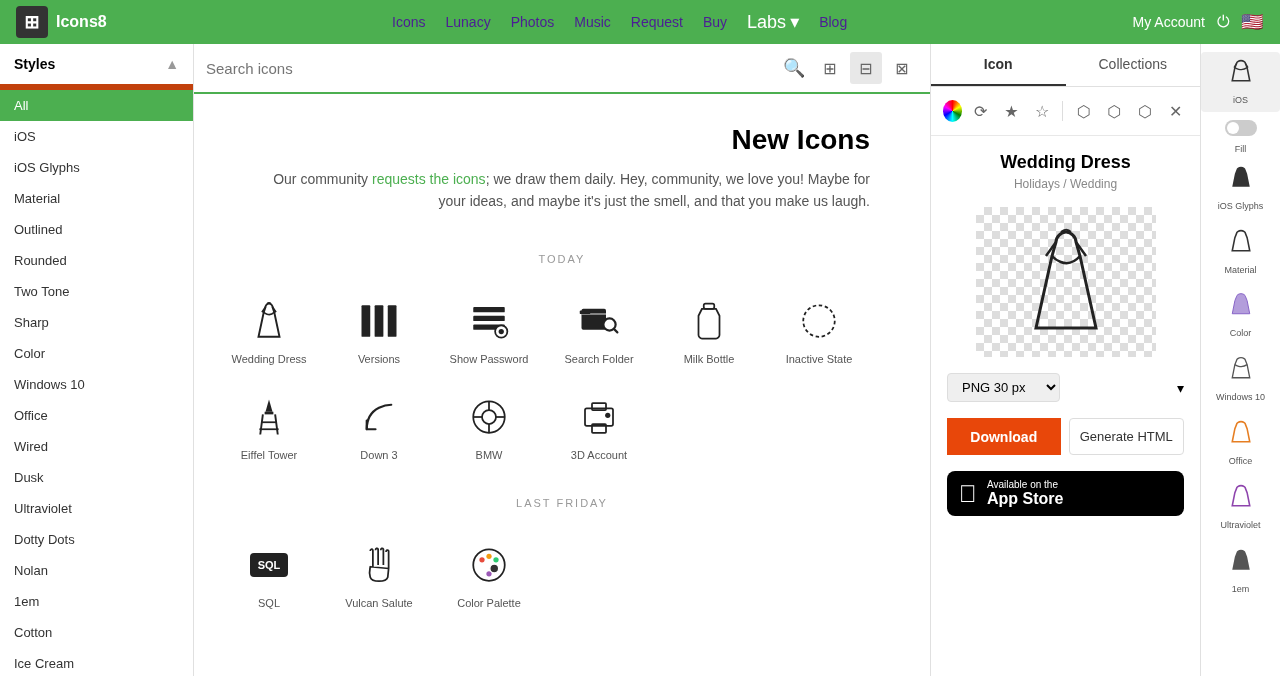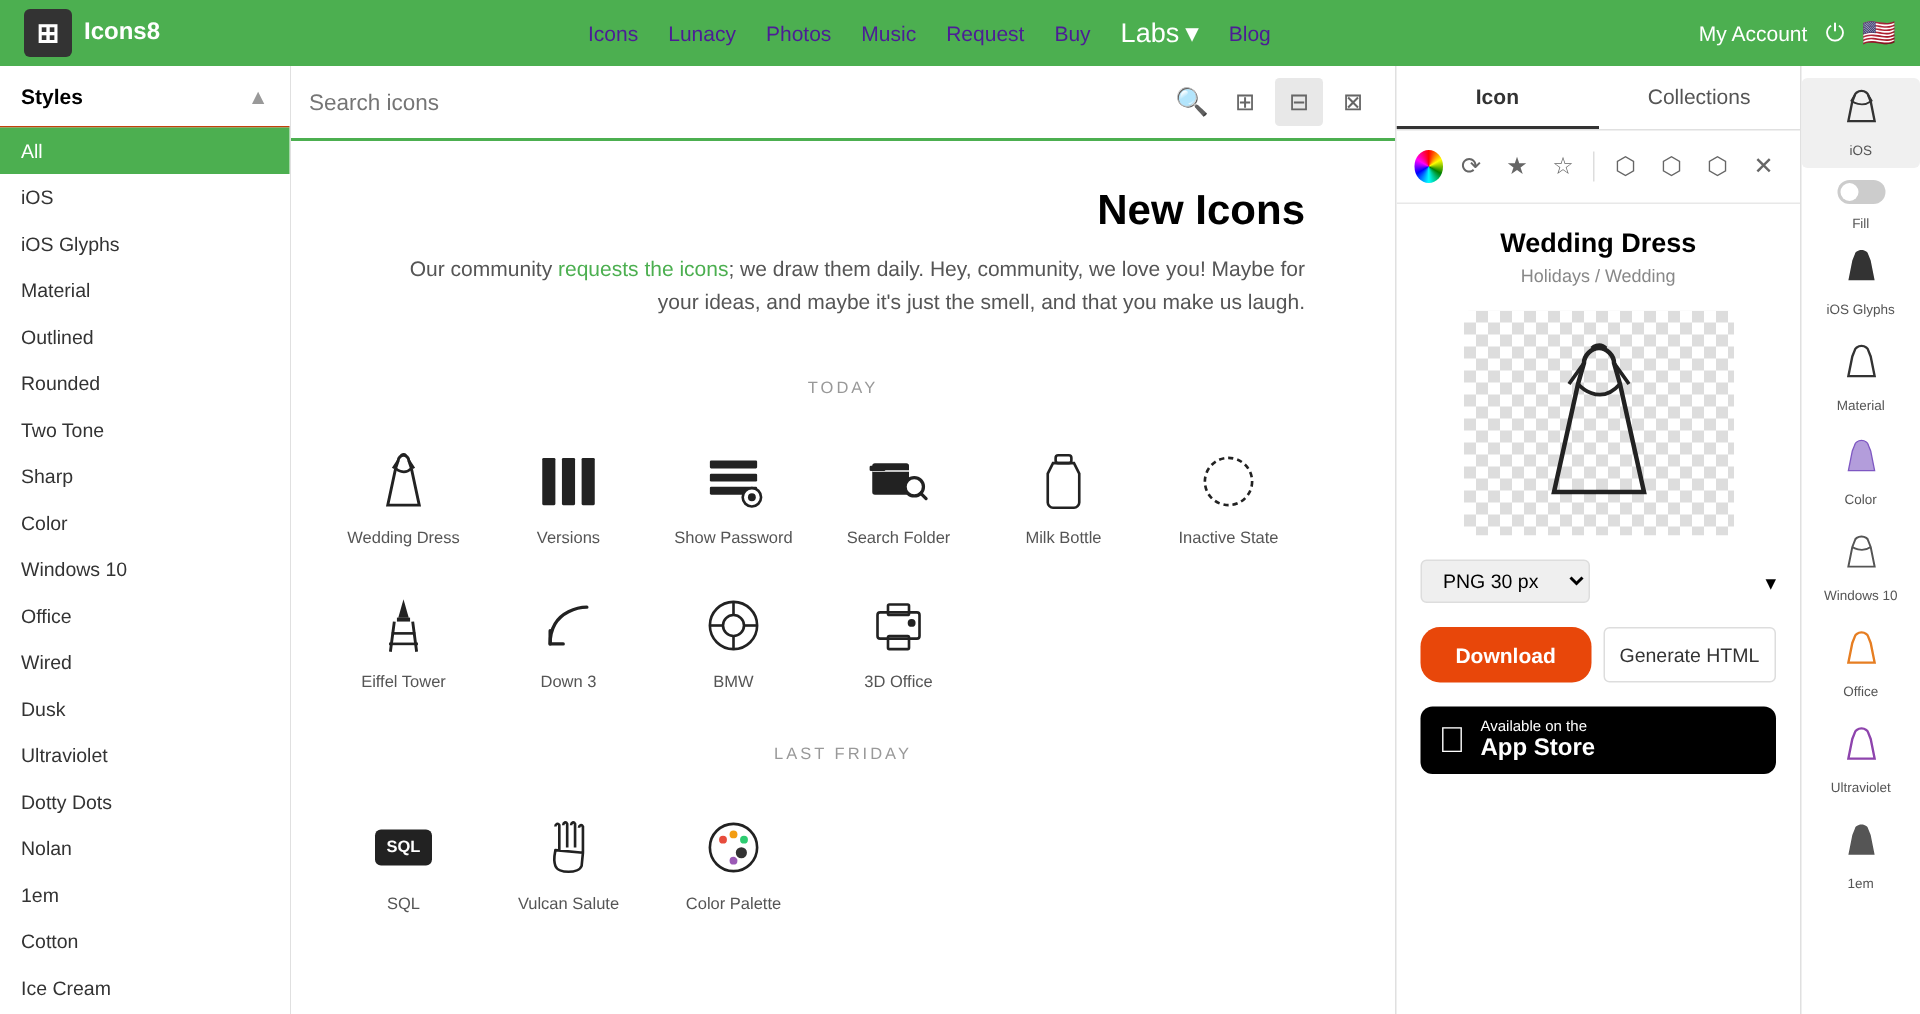--- a/index.html
+++ b/index.html
@@ -76,21 +76,21 @@
       overflow-y: auto;
       flex-shrink: 0;
     }
     .sidebar-header {
       display: flex;
       justify-content: space-between;
       align-items: center;
       padding: 12px 14px;
       font-weight: 600;
       font-size: 14px;
-      border-bottom: 1px solid #c2410c;
+      border-bottom: 6px solid #c2410c;
     }
     .sidebar-item {
       padding: 8px 14px;
       cursor: pointer;
       font-size: 13px;
       color: #333;
     }
     .sidebar-item.active { background: #4caf50; color: white; }
 
     
@@ -282,21 +282,21 @@
       display: flex;
       gap: 8px;
       margin-bottom: 16px;
     }
     .btn-download {
       flex: 1;
       padding: 10px;
       background: #e8470a;
       color: white;
       border: none;
-      border-radius: 13px;
+      border-radius: 0;
       font-size: 14px;
       font-weight: 600;
       cursor: pointer;
       text-align: center;
     }
     .btn-generate {
       flex: 1;
       padding: 10px;
       background: white;
       color: #333;
@@ -566,21 +566,21 @@
 
         <div class="icon-item">
           <div class="icon-img">
             <svg xmlns="http://www.w3.org/2000/svg" viewBox="0 0 48 48" width="42" height="42">
               <rect x="8" y="14" width="32" height="20" rx="2" fill="none" stroke="#222" stroke-width="2"></rect>
               <rect x="16" y="8" width="16" height="8" rx="1" fill="none" stroke="#222" stroke-width="2"></rect>
               <rect x="16" y="32" width="16" height="10" rx="1" fill="none" stroke="#222" stroke-width="2"></rect>
               <circle cx="34" cy="22" r="3" fill="#222"></circle>
             </svg>
           </div>
-          <span class="icon-label">3D Office</span>
+          <span class="icon-label">3D Account</span>
         </div>
       </div>
 
       <div class="section-title">LAST FRIDAY</div>
       <div class="icons-grid">
 
         <div class="icon-item">
           <div class="icon-img">
             <div style="background:#222;color:white;font-size:11px;font-weight:bold;padding:6px 8px;border-radius:4px;">SQL</div>
           </div>

